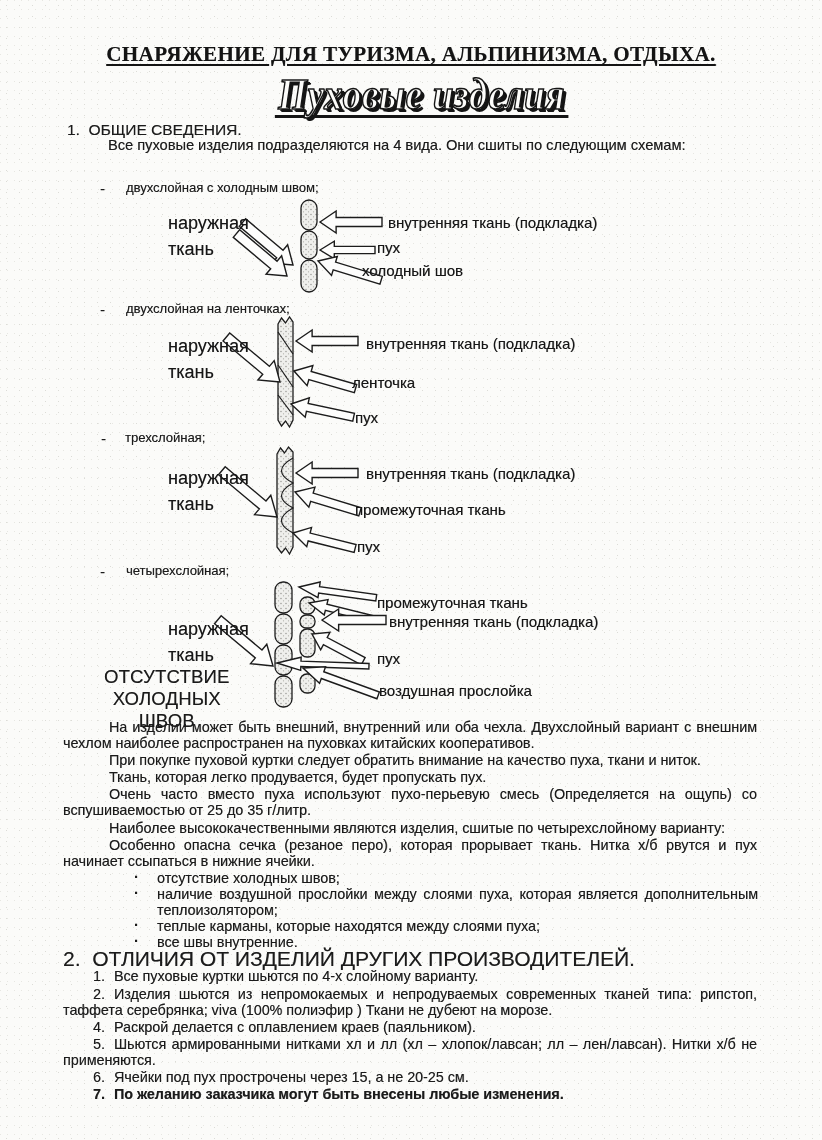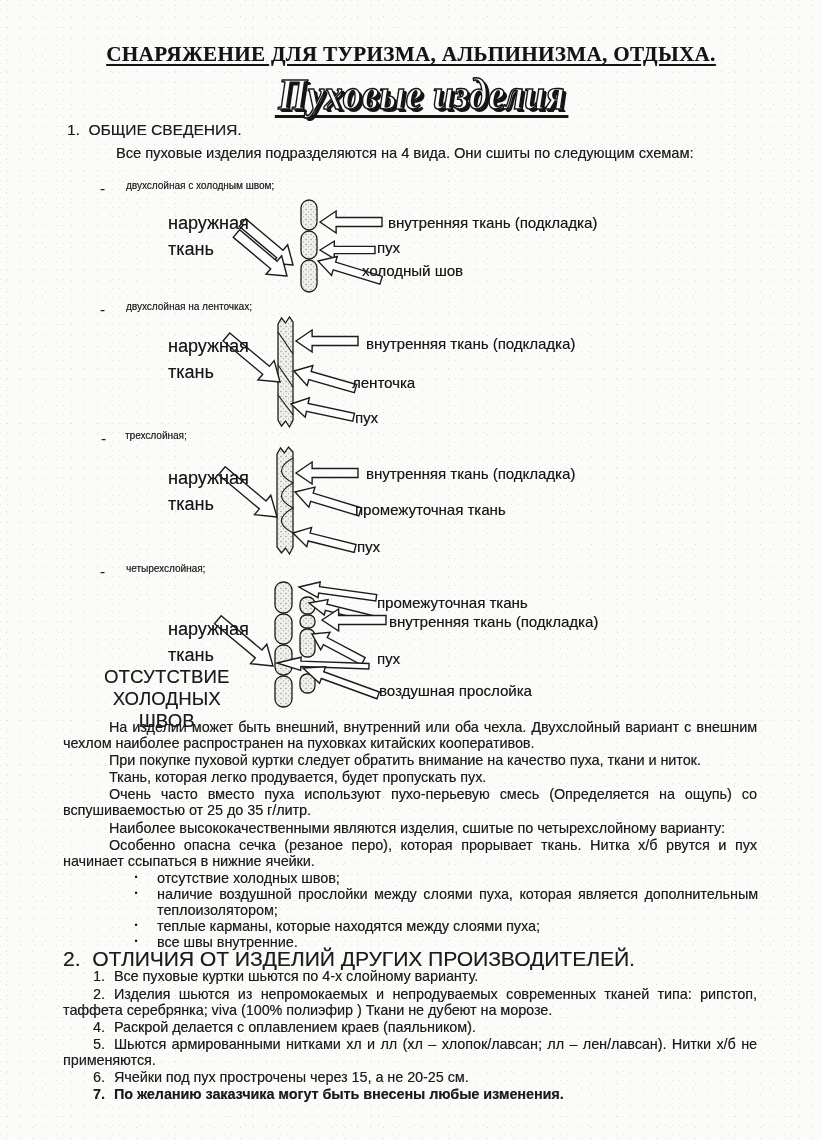--- a/index.html
+++ b/index.html
@@ -20,25 +20,25 @@
   }
   .doc-subtitle{
     position:absolute;top:74px;left:50%;
     transform:translateX(-47%) scaleX(0.82);transform-origin:center top;
     font-family:"Liberation Serif",serif;font-style:italic;font-weight:700;font-size:45px;
     color:#fcfcfa;-webkit-text-stroke:1.7px #151515;letter-spacing:1px;white-space:nowrap;
     text-shadow:3px 2px 0 #151515,4px 3px 0 #151515;
     border-bottom:3px solid #151515;padding:0 4px 1px 4px;line-height:40px;
   }
   .h1{position:absolute;left:67px;top:121px;font-size:15.5px;white-space:pre;}
-  .intro{position:absolute;left:62px;top:137px;width:696px;margin:8px;
+  .intro{position:absolute;left:62px;top:137px;width:696px;margin:0;
     font-size:14.6px;line-height:17.5px;text-align:justify;text-indent:46px;}
   .scheme{position:absolute;left:0;width:822px;}
   .b-dash{position:absolute;font-size:15px;}
-  .b-name{position:absolute;font-size:10px;white-space:nowrap;}
+  .b-name{position:absolute;font-size:13px;white-space:nowrap;}
   .dsvg{position:absolute;left:90px;top:0;}
   .lbl{position:absolute;font-size:15px;white-space:nowrap;color:#161616;}
   .lbl2{position:absolute;font-size:18px;line-height:26px;white-space:pre-line;color:#161616;}
   .ncs{position:absolute;font-size:18.5px;line-height:22px;white-space:pre-line;letter-spacing:0.2px;color:#1a1a1a;}
   .ar{fill:#fdfdfc;stroke:#1c1c1c;stroke-width:1.4;}
   .cap{fill:url(#dots);stroke:#1c1c1c;stroke-width:1.3;}
   .bandln{stroke:#1c1c1c;stroke-width:1.2;fill:none;}
   .bodyflow{position:absolute;left:62px;top:718px;width:696px;font-size:14.3px;line-height:16.1px;}
   .bodyflow p{margin:1px;text-align:justify;}
   .ind{text-indent:46px;}

